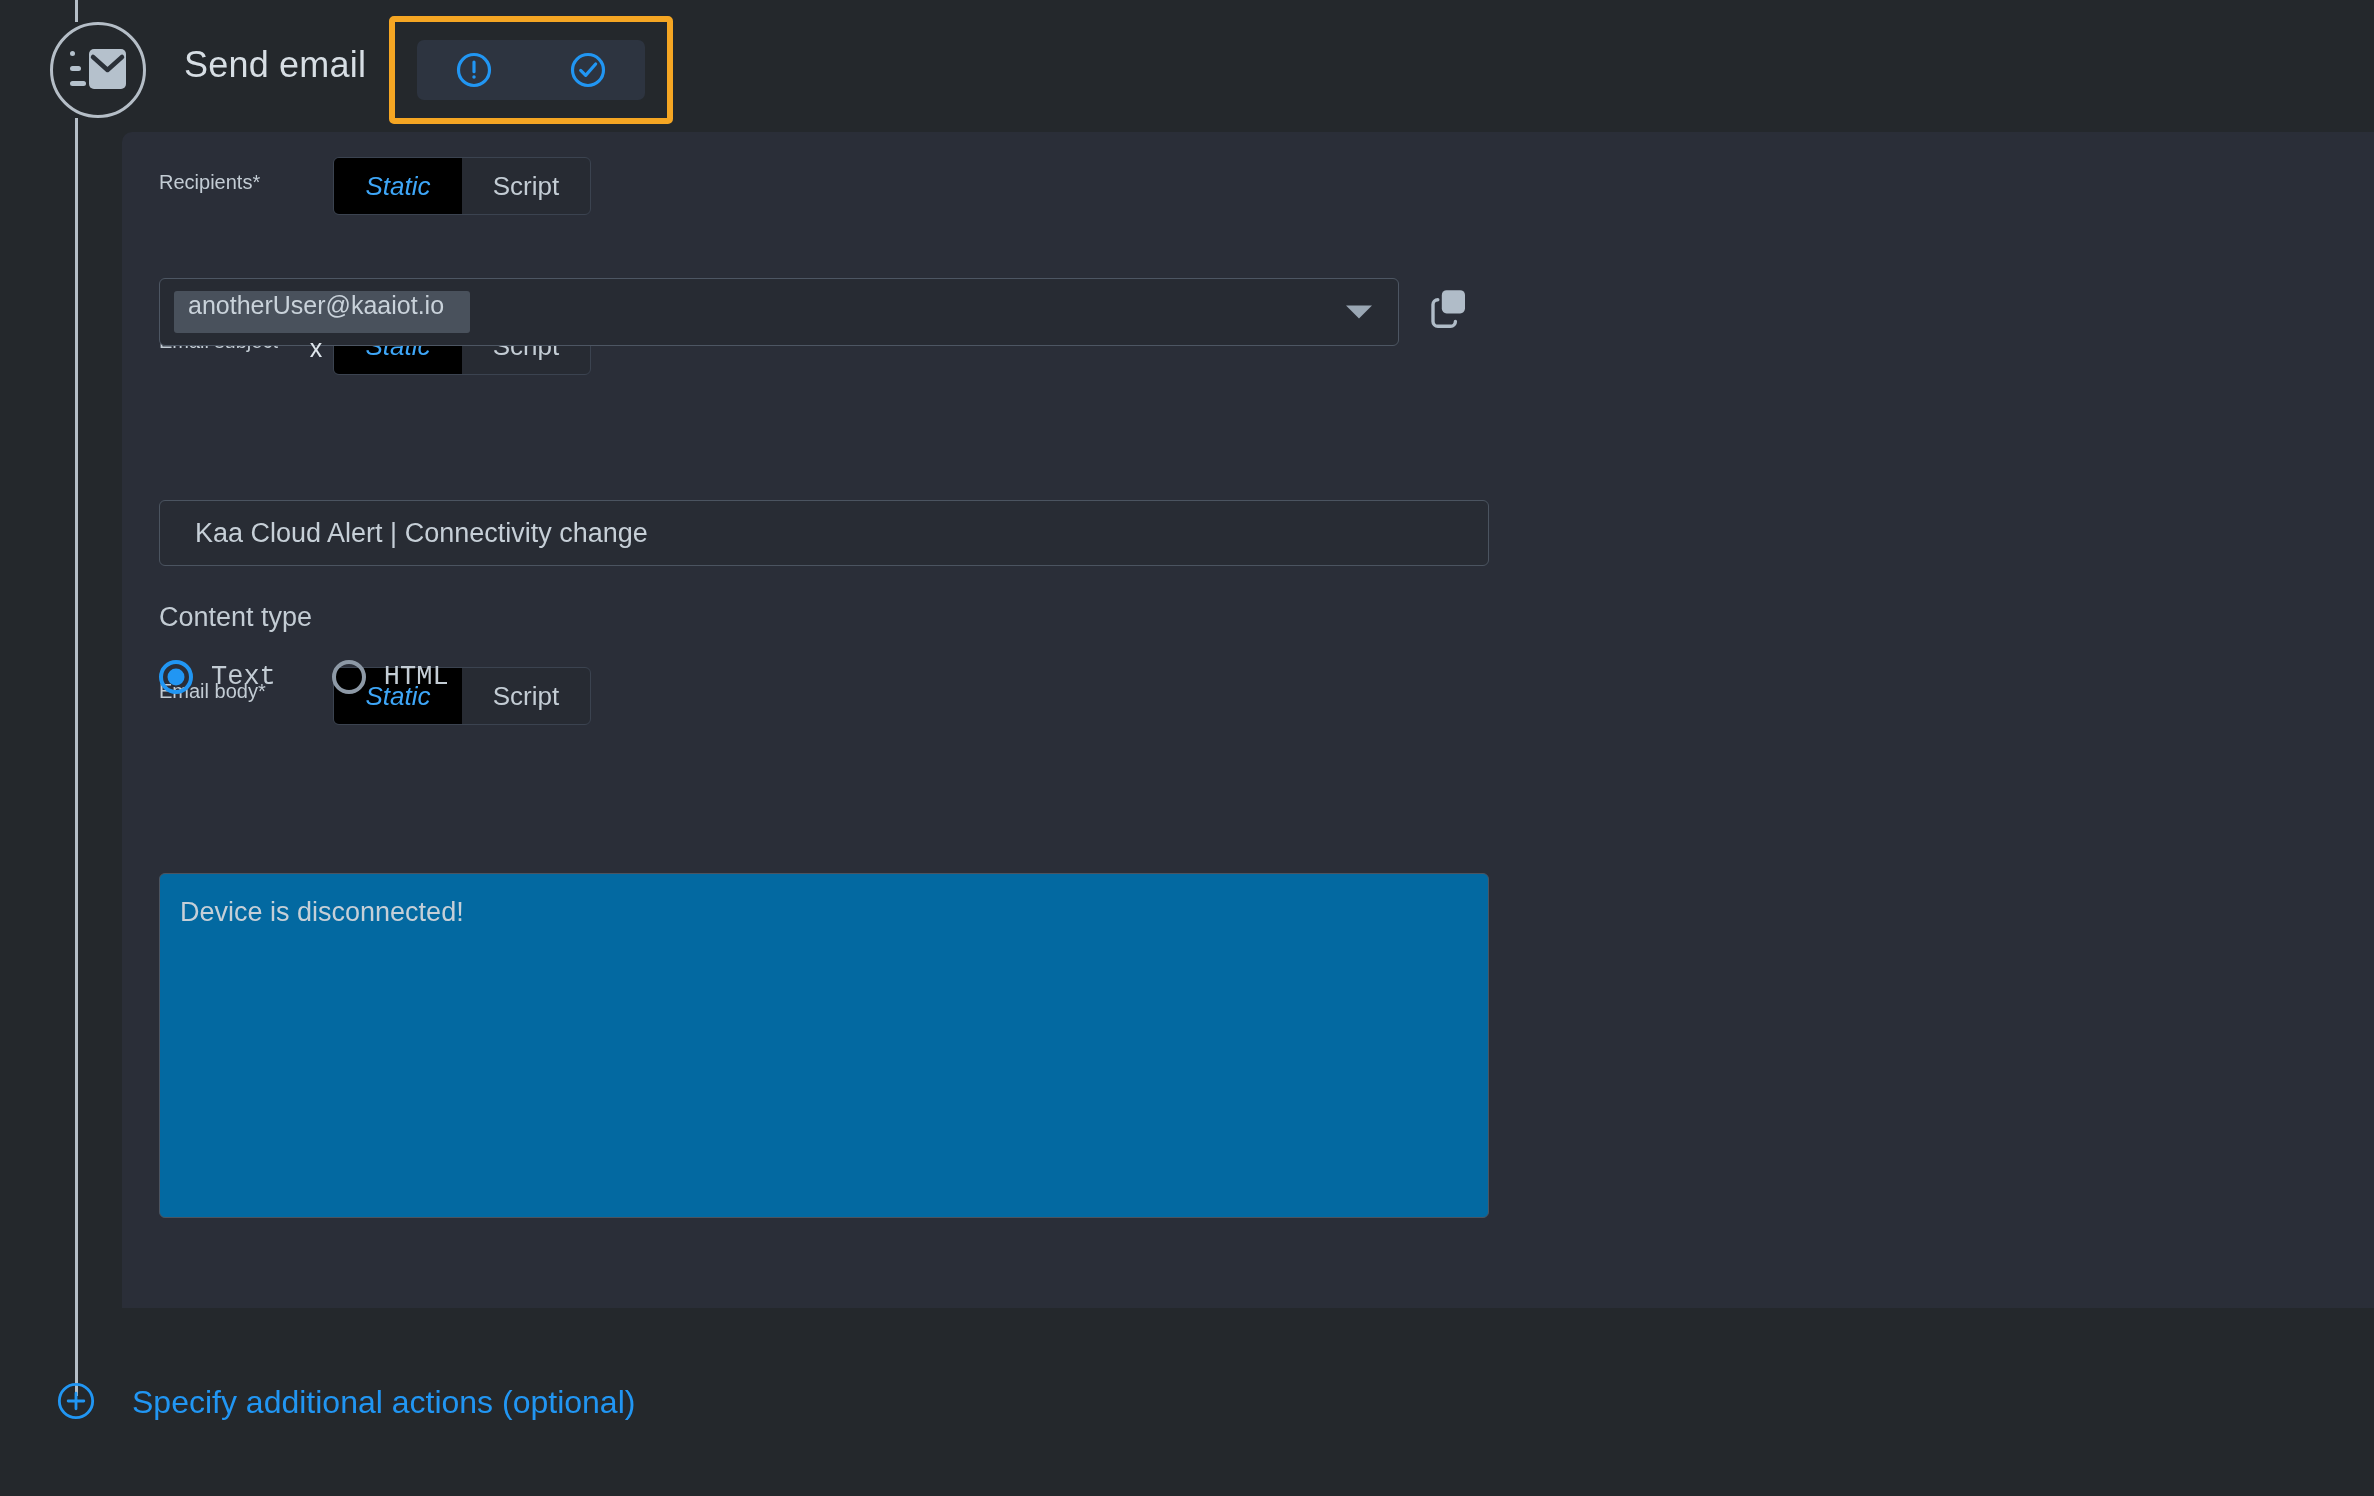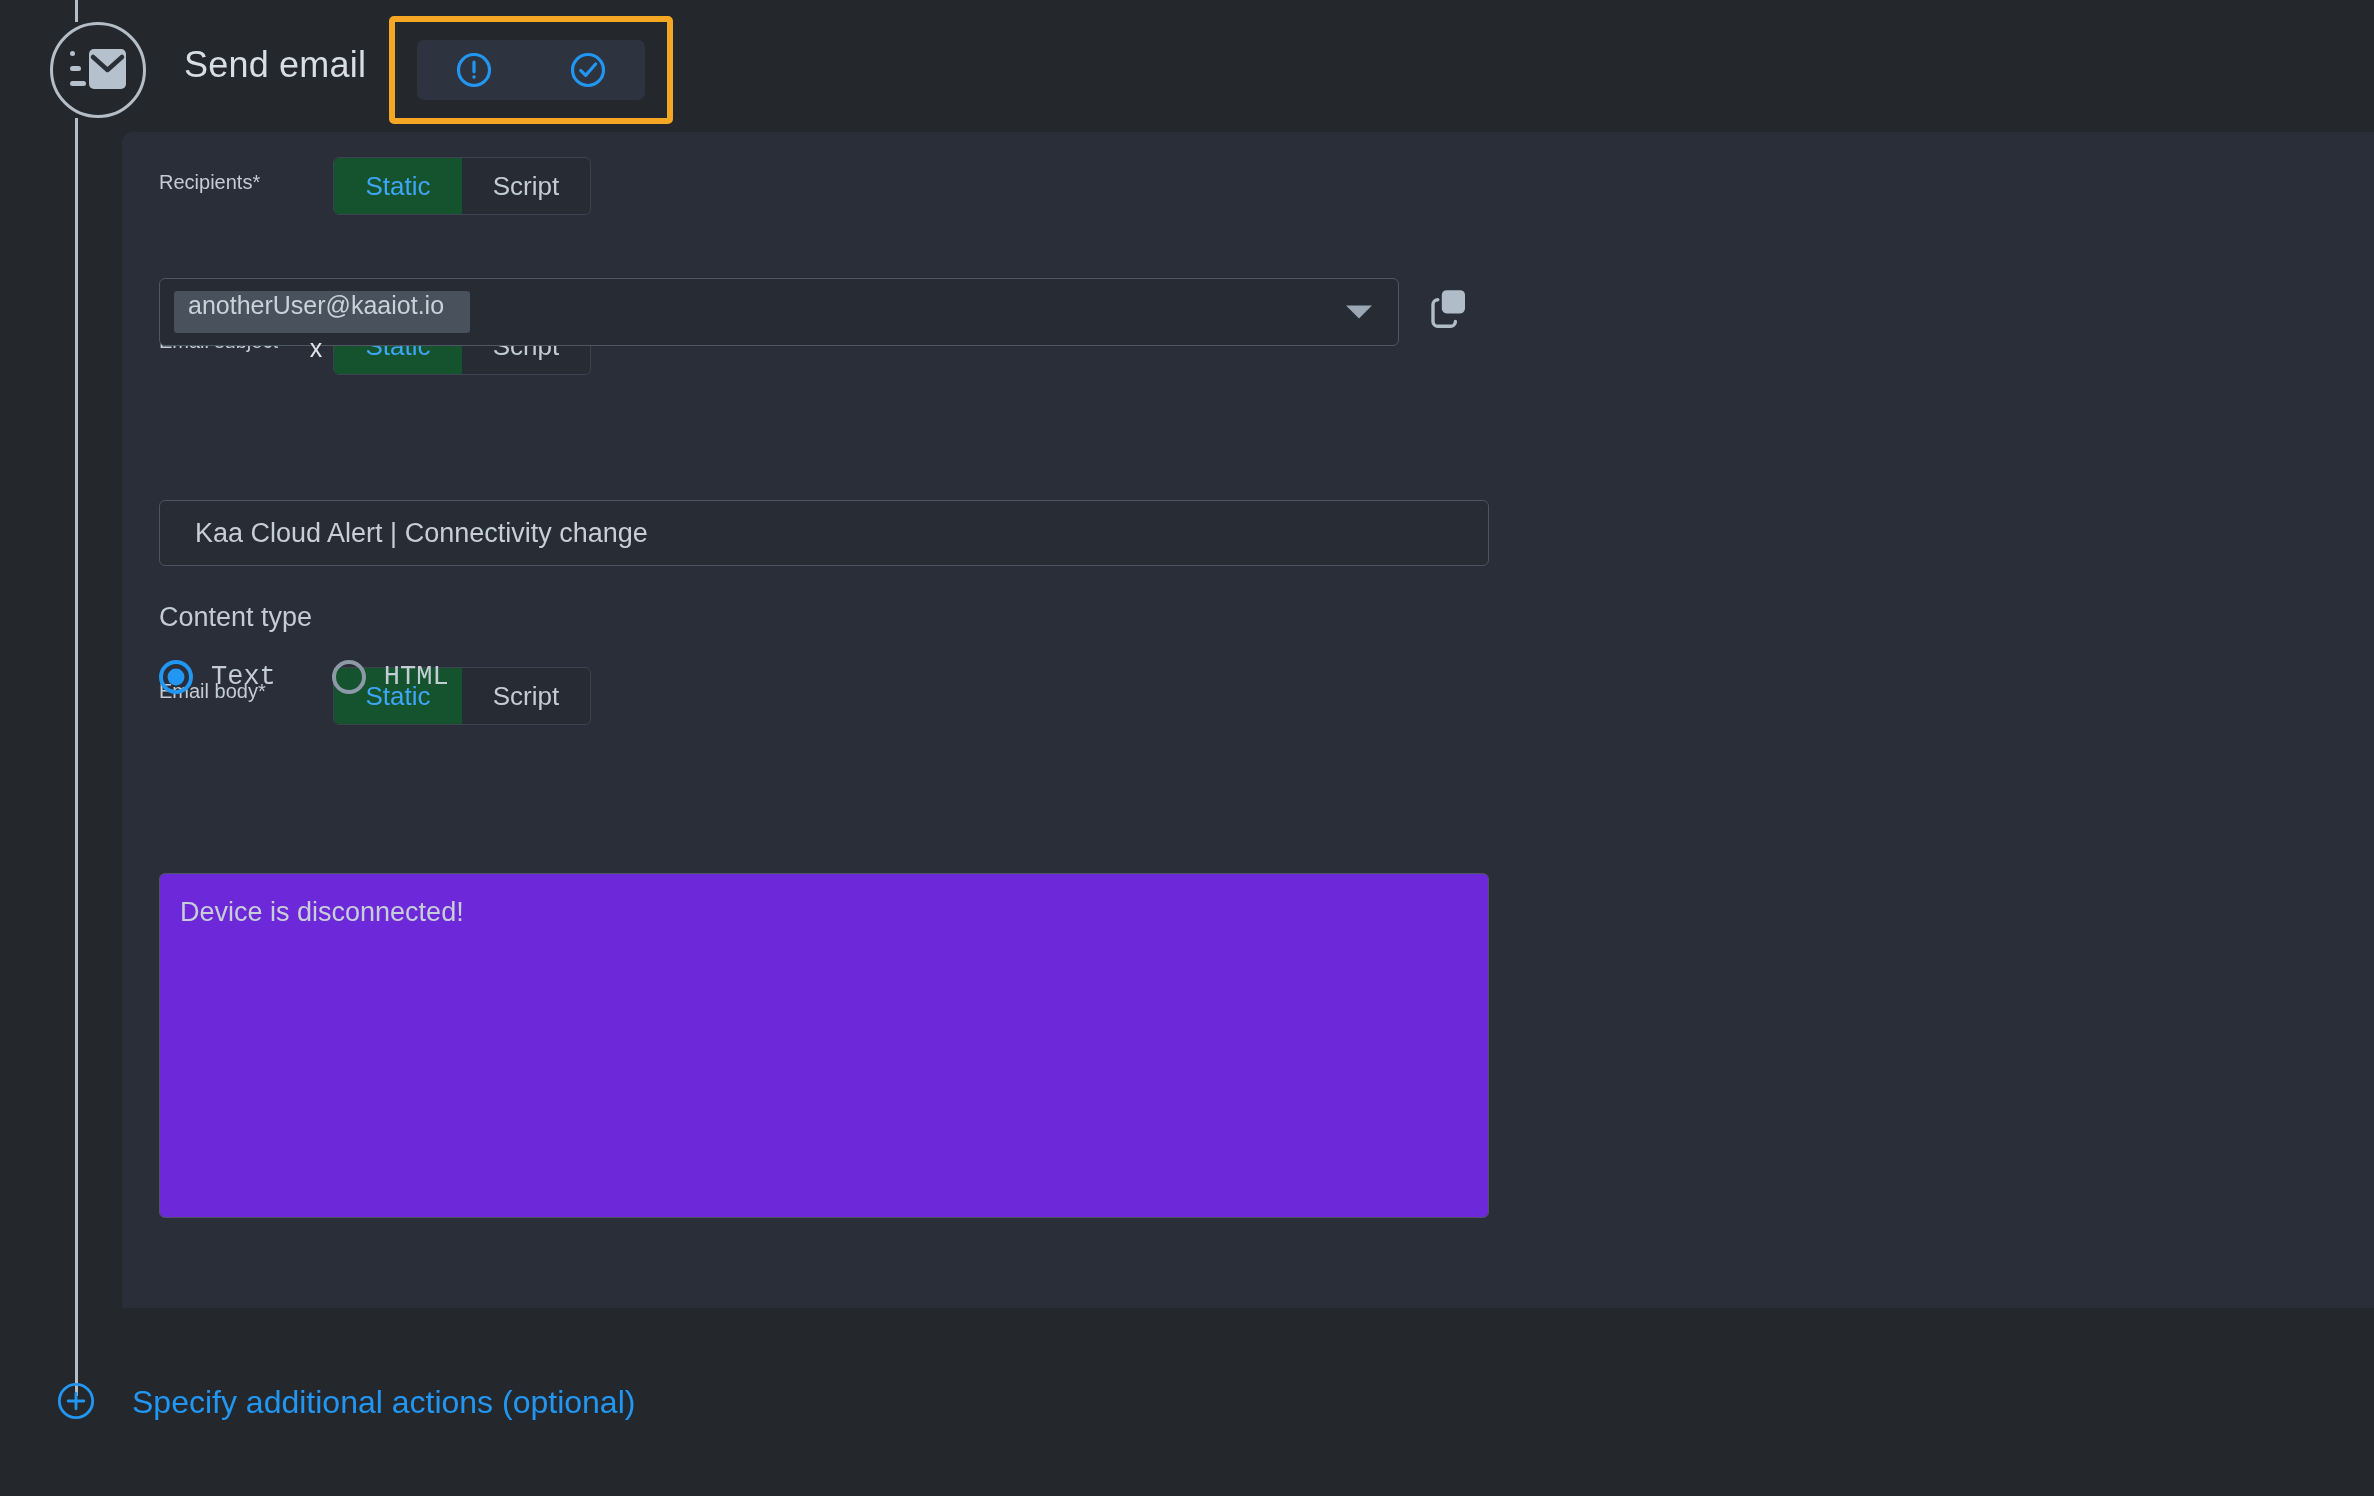--- a/index.html
+++ b/index.html
@@ -110,22 +110,23 @@
     flex: 1;
     display: flex;
     align-items: center;
     justify-content: center;
     font-size: 26px;
     color: #c3ccd4;
     cursor: pointer;
     user-select: none;
   }
   .seg.active {
-    background: #14532d;
+    background: #000000;
     color: #3ea6f7;
+    font-style: italic;
   }
 
   
   .multiselect {
     position: absolute;
     left: 159px; top: 278px;
     width: 1240px; height: 68px;
     background: #272b33;
     border: 1px solid #4d5663;
     border-radius: 6px;
@@ -233,21 +234,21 @@
   .radio-label {
     font-size: 27px;
     color: #c3ccd4;
   }
 
   
   .textarea {
     position: absolute;
     left: 159px; top: 873px;
     width: 1330px; height: 345px;
-    background: #6d28d9;
+    background: #0369a1;
     border: 1px solid #4b5460;
     border-radius: 6px;
     padding: 20px;
     font-size: 27px;
     color: #c6cfd7;
     cursor: text;
     line-height: 1.35;
   }
 
   

